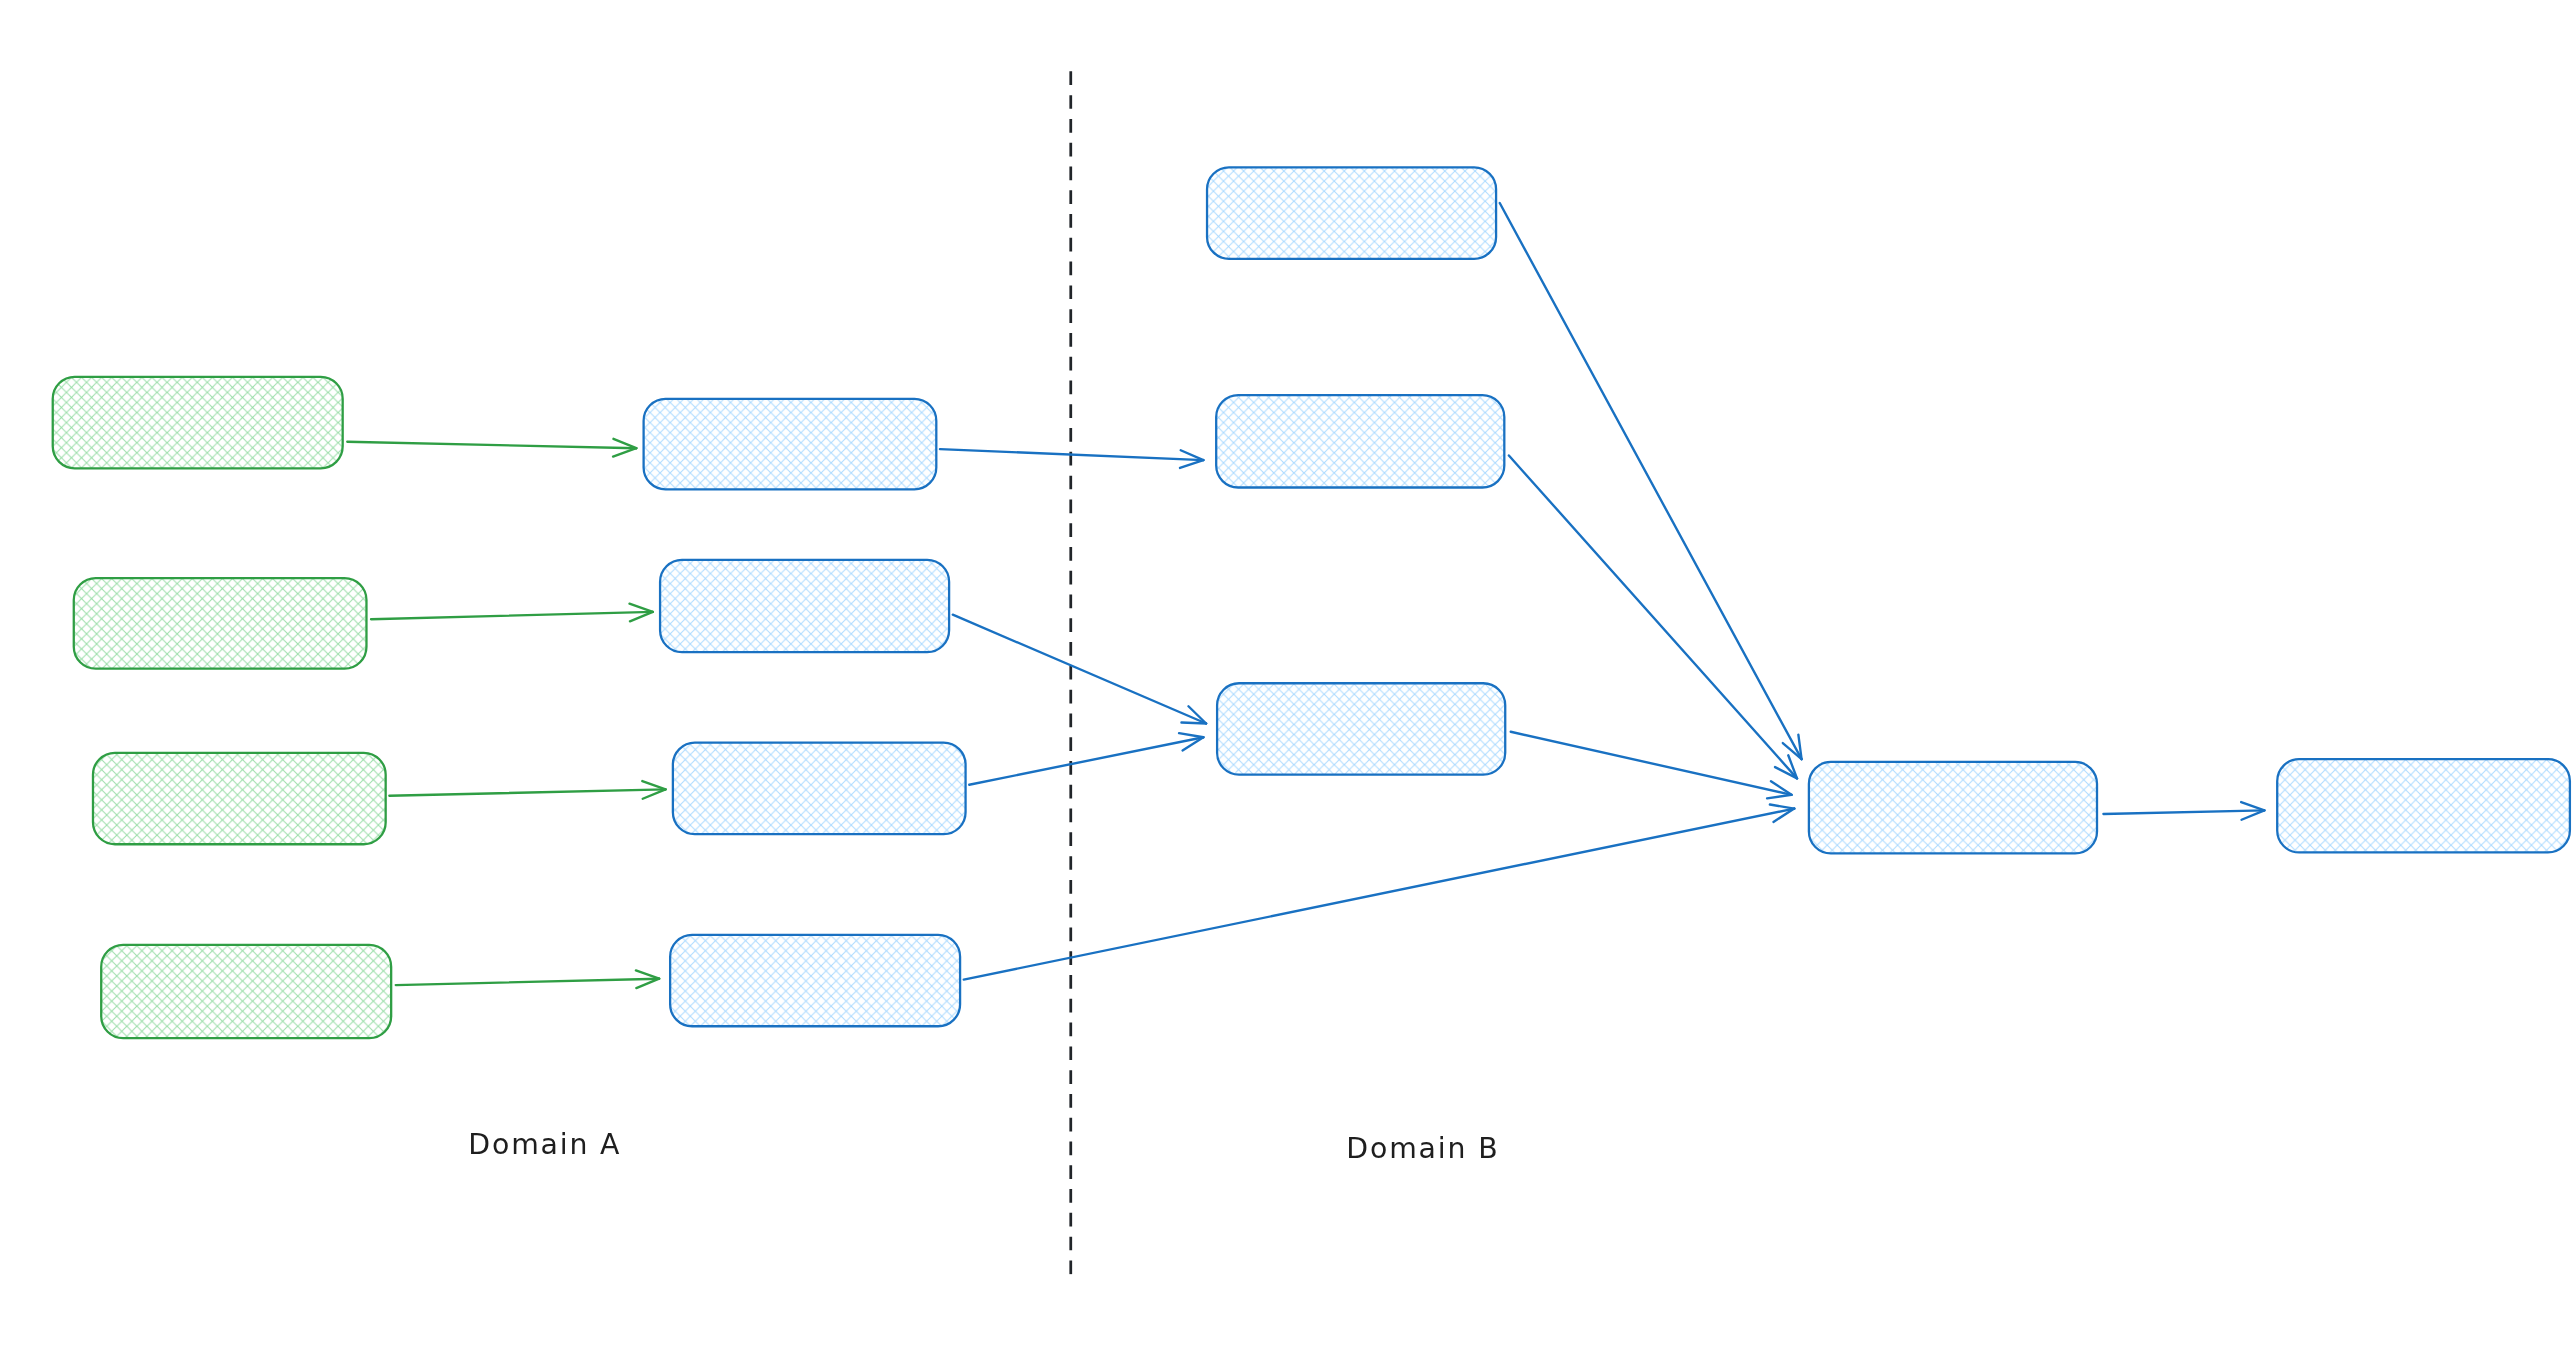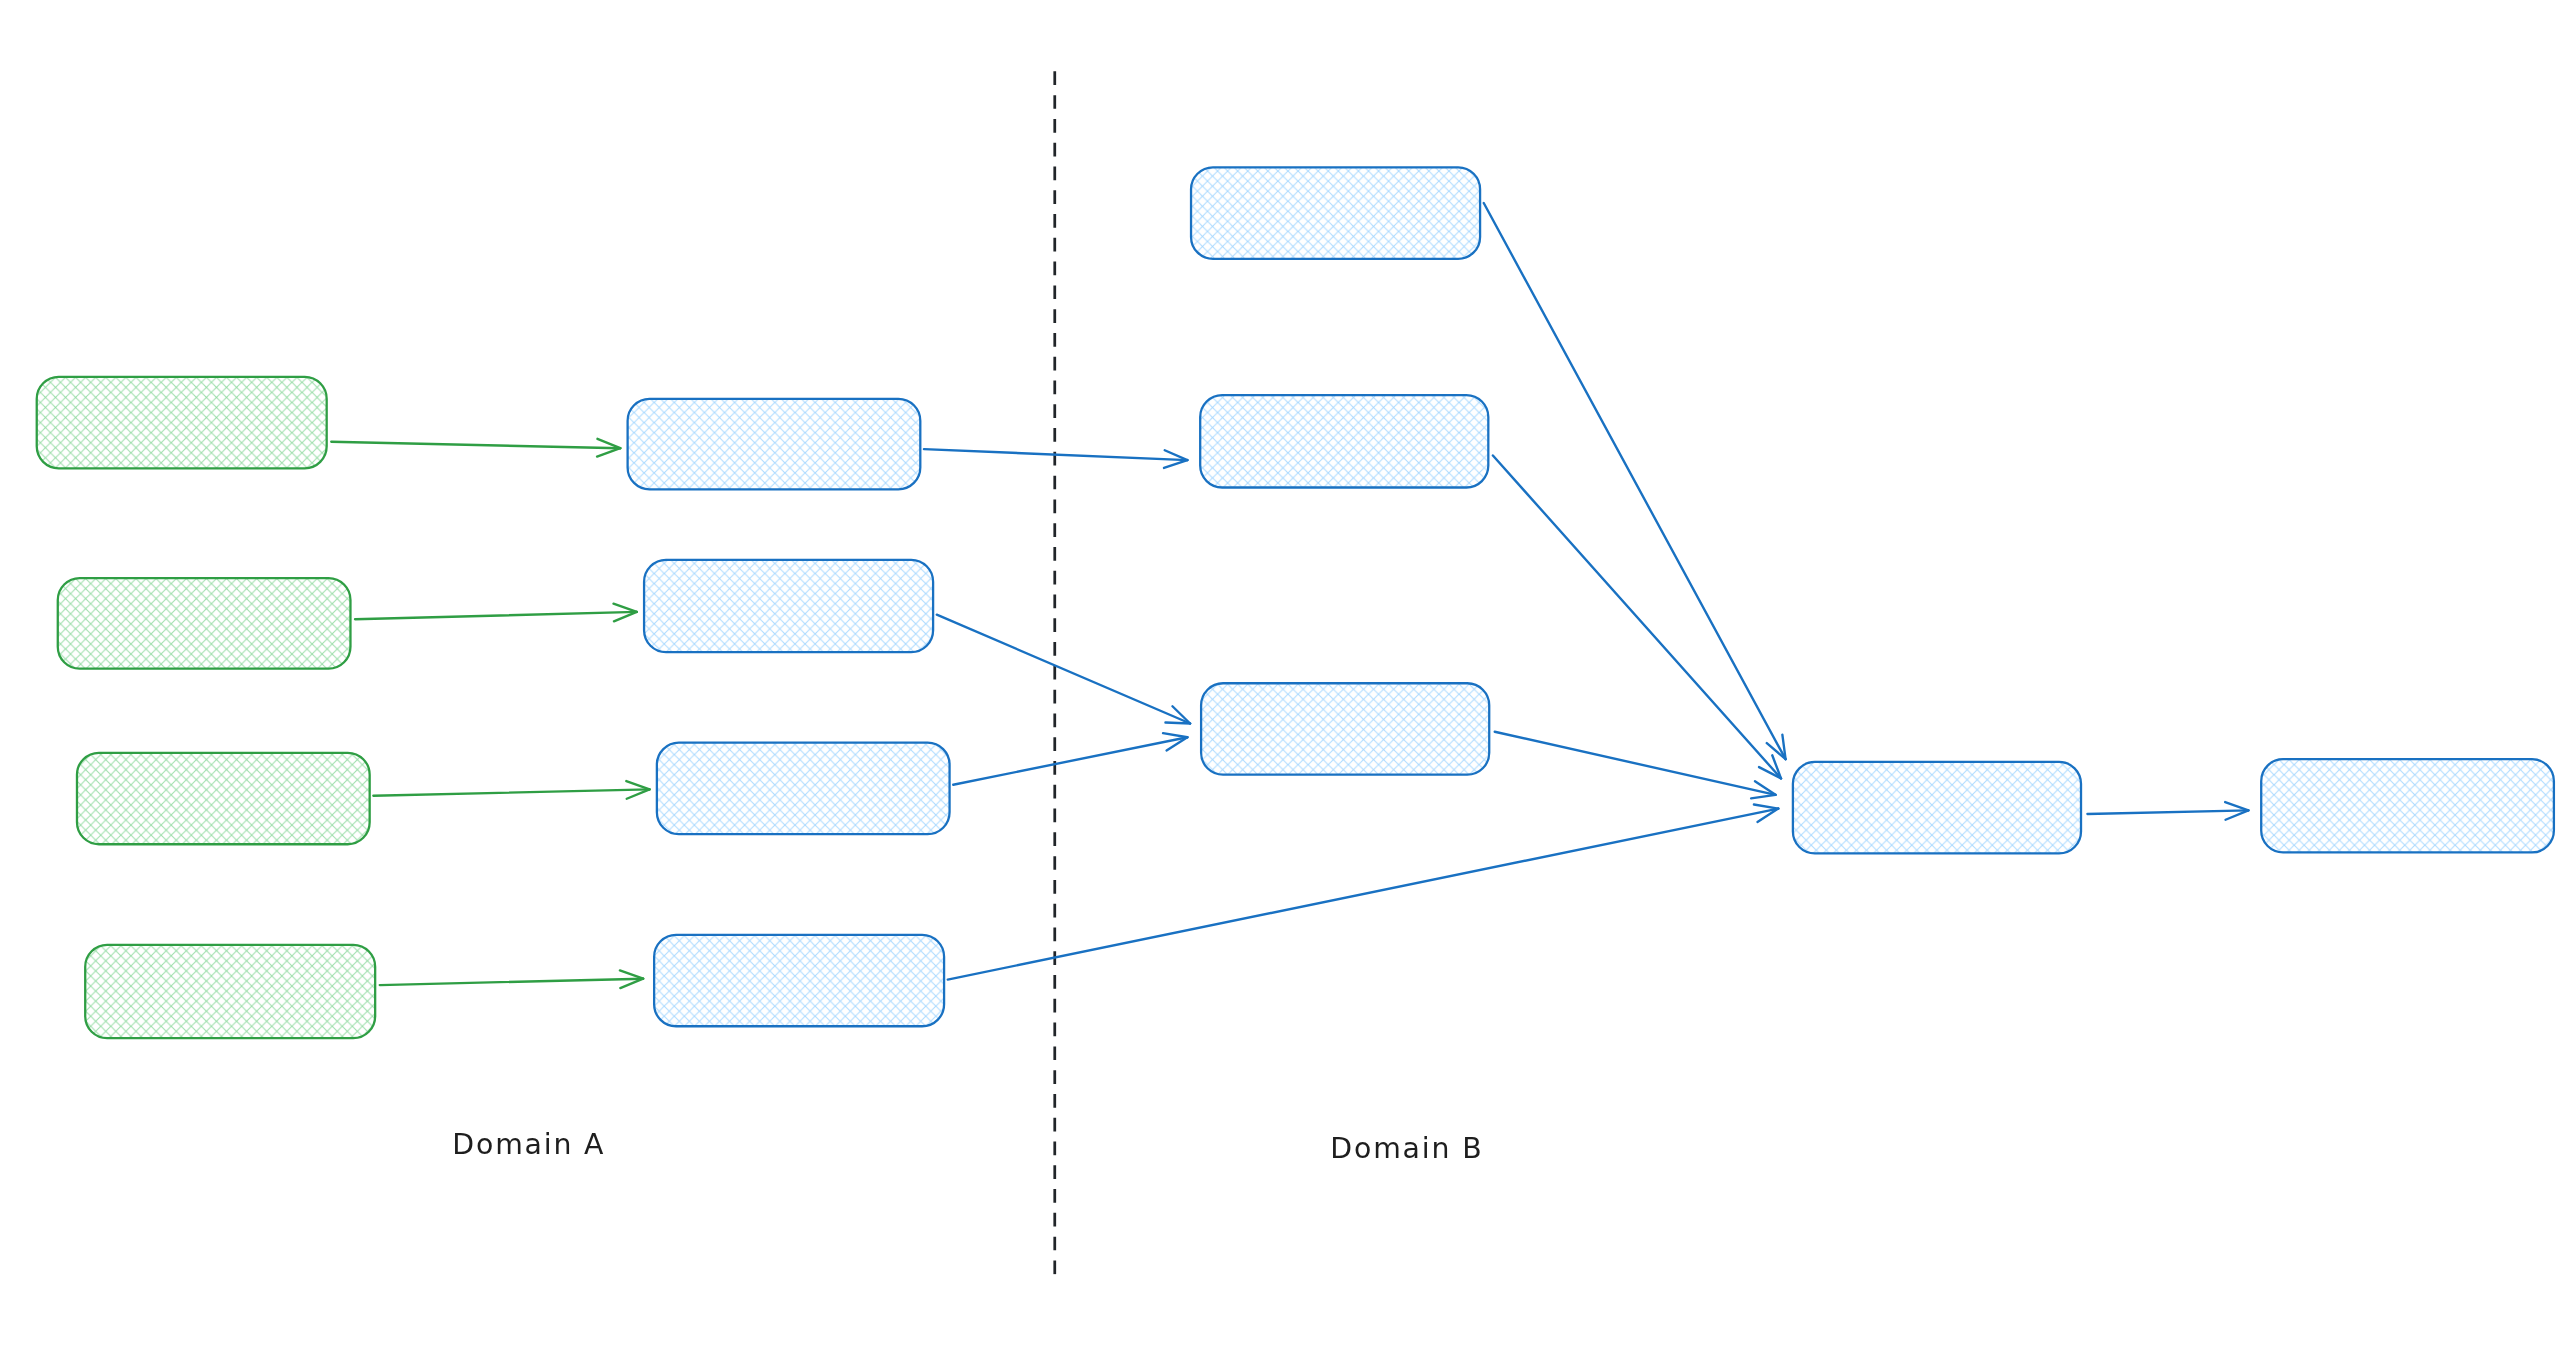--- a/index.html
+++ b/index.html
@@ -1,16 +1,16 @@
 <!DOCTYPE html>
 <html style="font-size:14.6px"><head>
 <meta charset="utf-8">
 <style>
   html, body { margin: 0; padding: 0; background: #ffffff; }
-  .canvas-wrap { width: 2544px; height: 1372px; background: #ffffff; position: relative; }
+  .canvas-wrap { width: 2544px; height: 1372px; background: #ffffff; position: relative; margin-left: 16px; }
   svg { display: block; }
   .domain-label {
     font-family: "DejaVu Sans", sans-serif;
     font-size: 31px;
     letter-spacing: 2px;
     fill: #1e1e1e;
   }
   .node-rect { stroke-width: 2.5; }
   .edge-line { fill: none; stroke-linecap: round; }
 </style>

